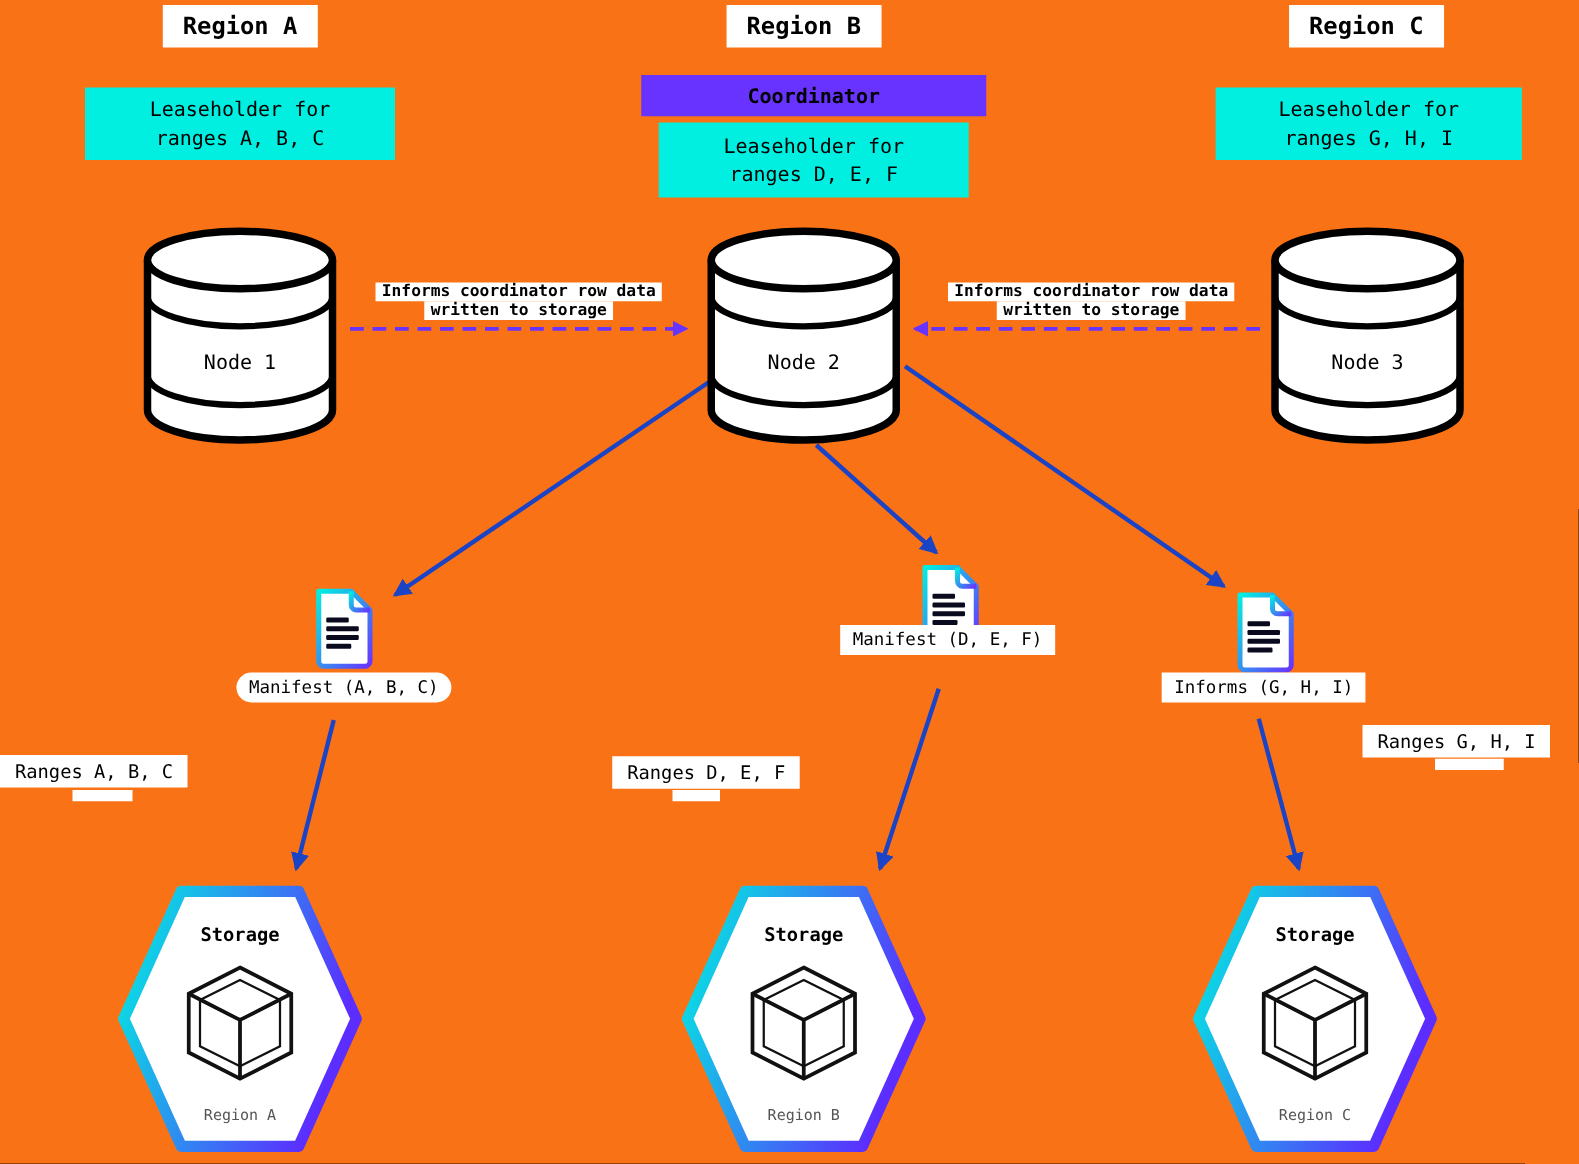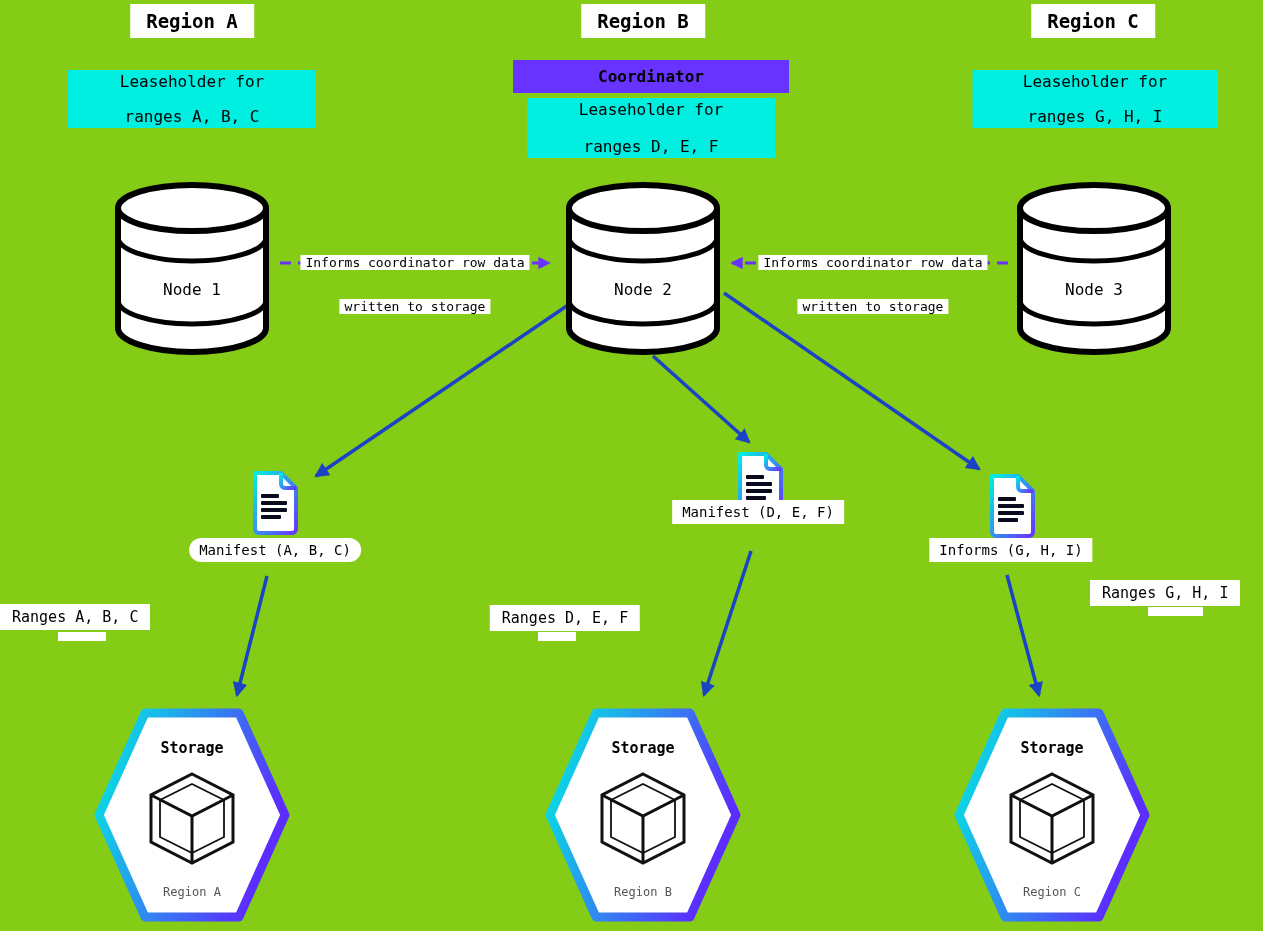--- a/index.html
+++ b/index.html
@@ -1,42 +1,42 @@
 <!DOCTYPE html>
 <html><head>
 <meta charset="utf-8">
 <style>
   * { box-sizing: border-box; }
   html, body { margin: 0; padding: 0; background: #000; }
   .canvas {
     position: relative;
     width: 1263px; height: 931px;
-    background: #84cc16;
+    background: #f97316;
     font-family: "DejaVu Sans Mono", "Liberation Mono", monospace;
     overflow: hidden;
   }
   .abs { position: absolute; }
   .cx  { transform: translateX(-50%); }
   .wbox { background: #fff; color: #000; white-space: nowrap; }
   .region-title { font-size: 19px; font-weight: bold; padding: 6px 16px; }
   .plate {
     display: flex; flex-direction: column;
     align-items: center; justify-content: center;
     color: #000; font-size: 16px; line-height: 1.45; text-align: center;
     white-space: nowrap;
   }
-  .lease { background: #00efe1; justify-content: space-between; }
+  .lease { background: #00efe1; }
   .coord { background: #6933ff; font-weight: bold; font-size: 16px; }
   .mlabel { font-size: 14px; padding: 4px 10px; }
   .ranges { font-size: 15px; padding: 4px 12px; }
   .inform { display: flex; flex-direction: column; align-items: center; }
   .inform span {
     background: #fff; color: #000;
-    font-size: 13px; font-weight: normal; line-height: 15px;
-    padding: 0 5px; white-space: nowrap; margin-top: 29px;
+    font-size: 13px; font-weight: bold; line-height: 15px;
+    padding: 0 5px; white-space: nowrap;
   }
   .frag { background: #fff; height: 9px; }
   .arrow-layer { position: absolute; left: 0; top: 0; pointer-events: none; }
   svg text { font-family: "DejaVu Sans Mono", "Liberation Mono", monospace; }
   .node-label  { font-size: 16px; fill: #000; }
   .hex-title   { font-size: 15px; font-weight: bold; fill: #000; }
   .hex-region  { font-size: 12px; fill: #555; }
 </style>
 </head>
 <body>

